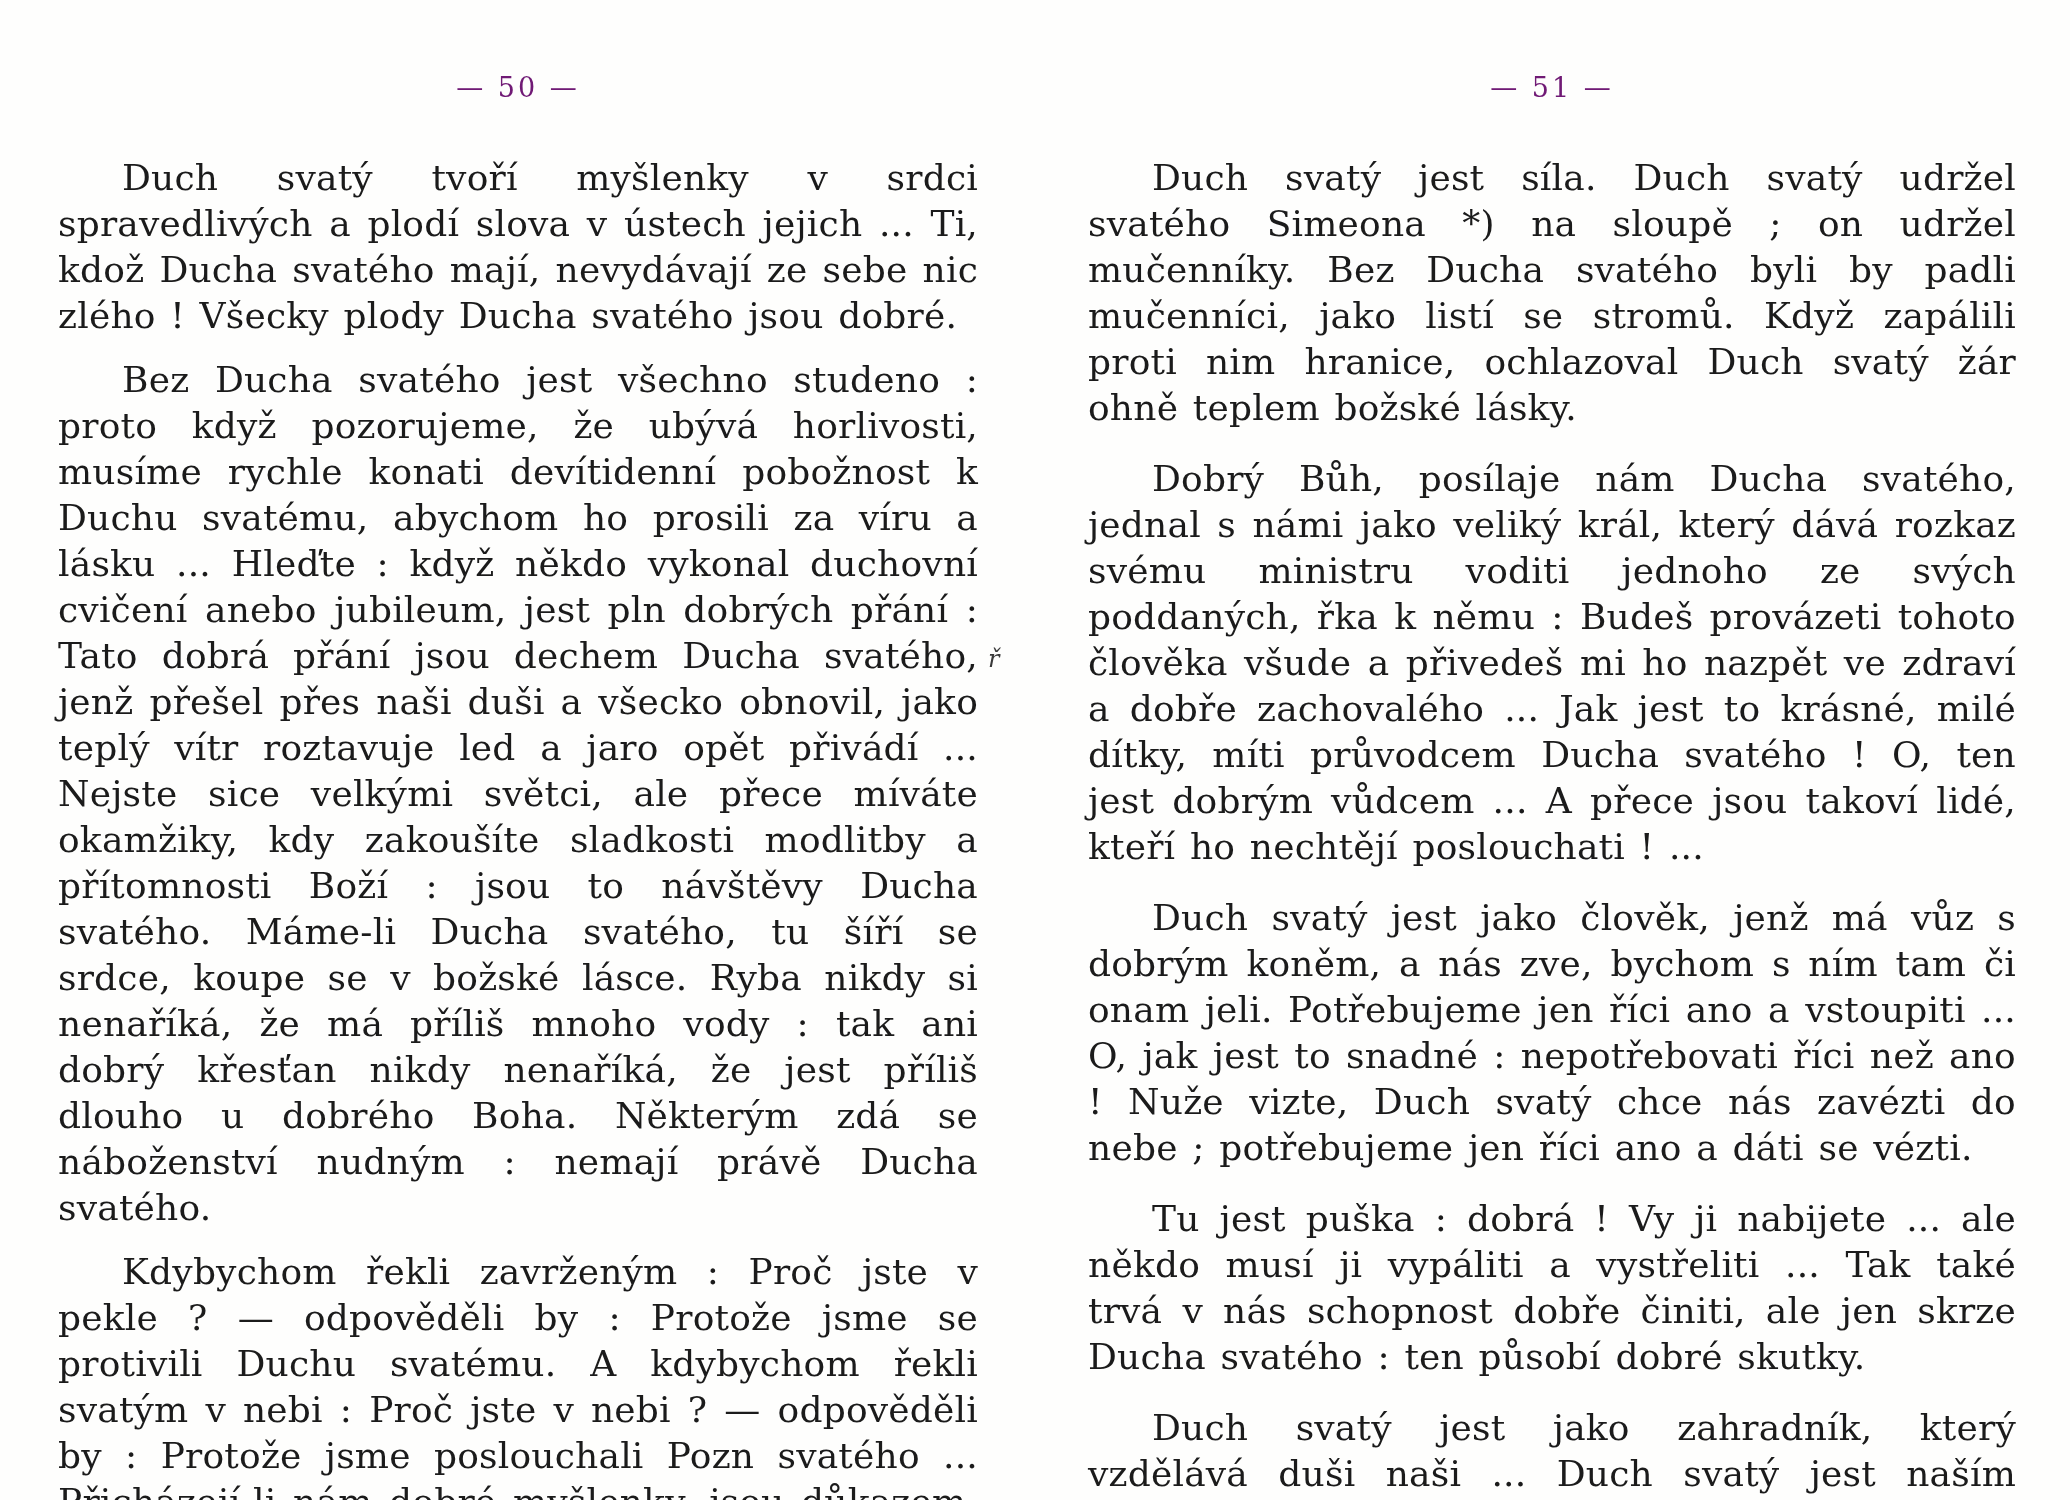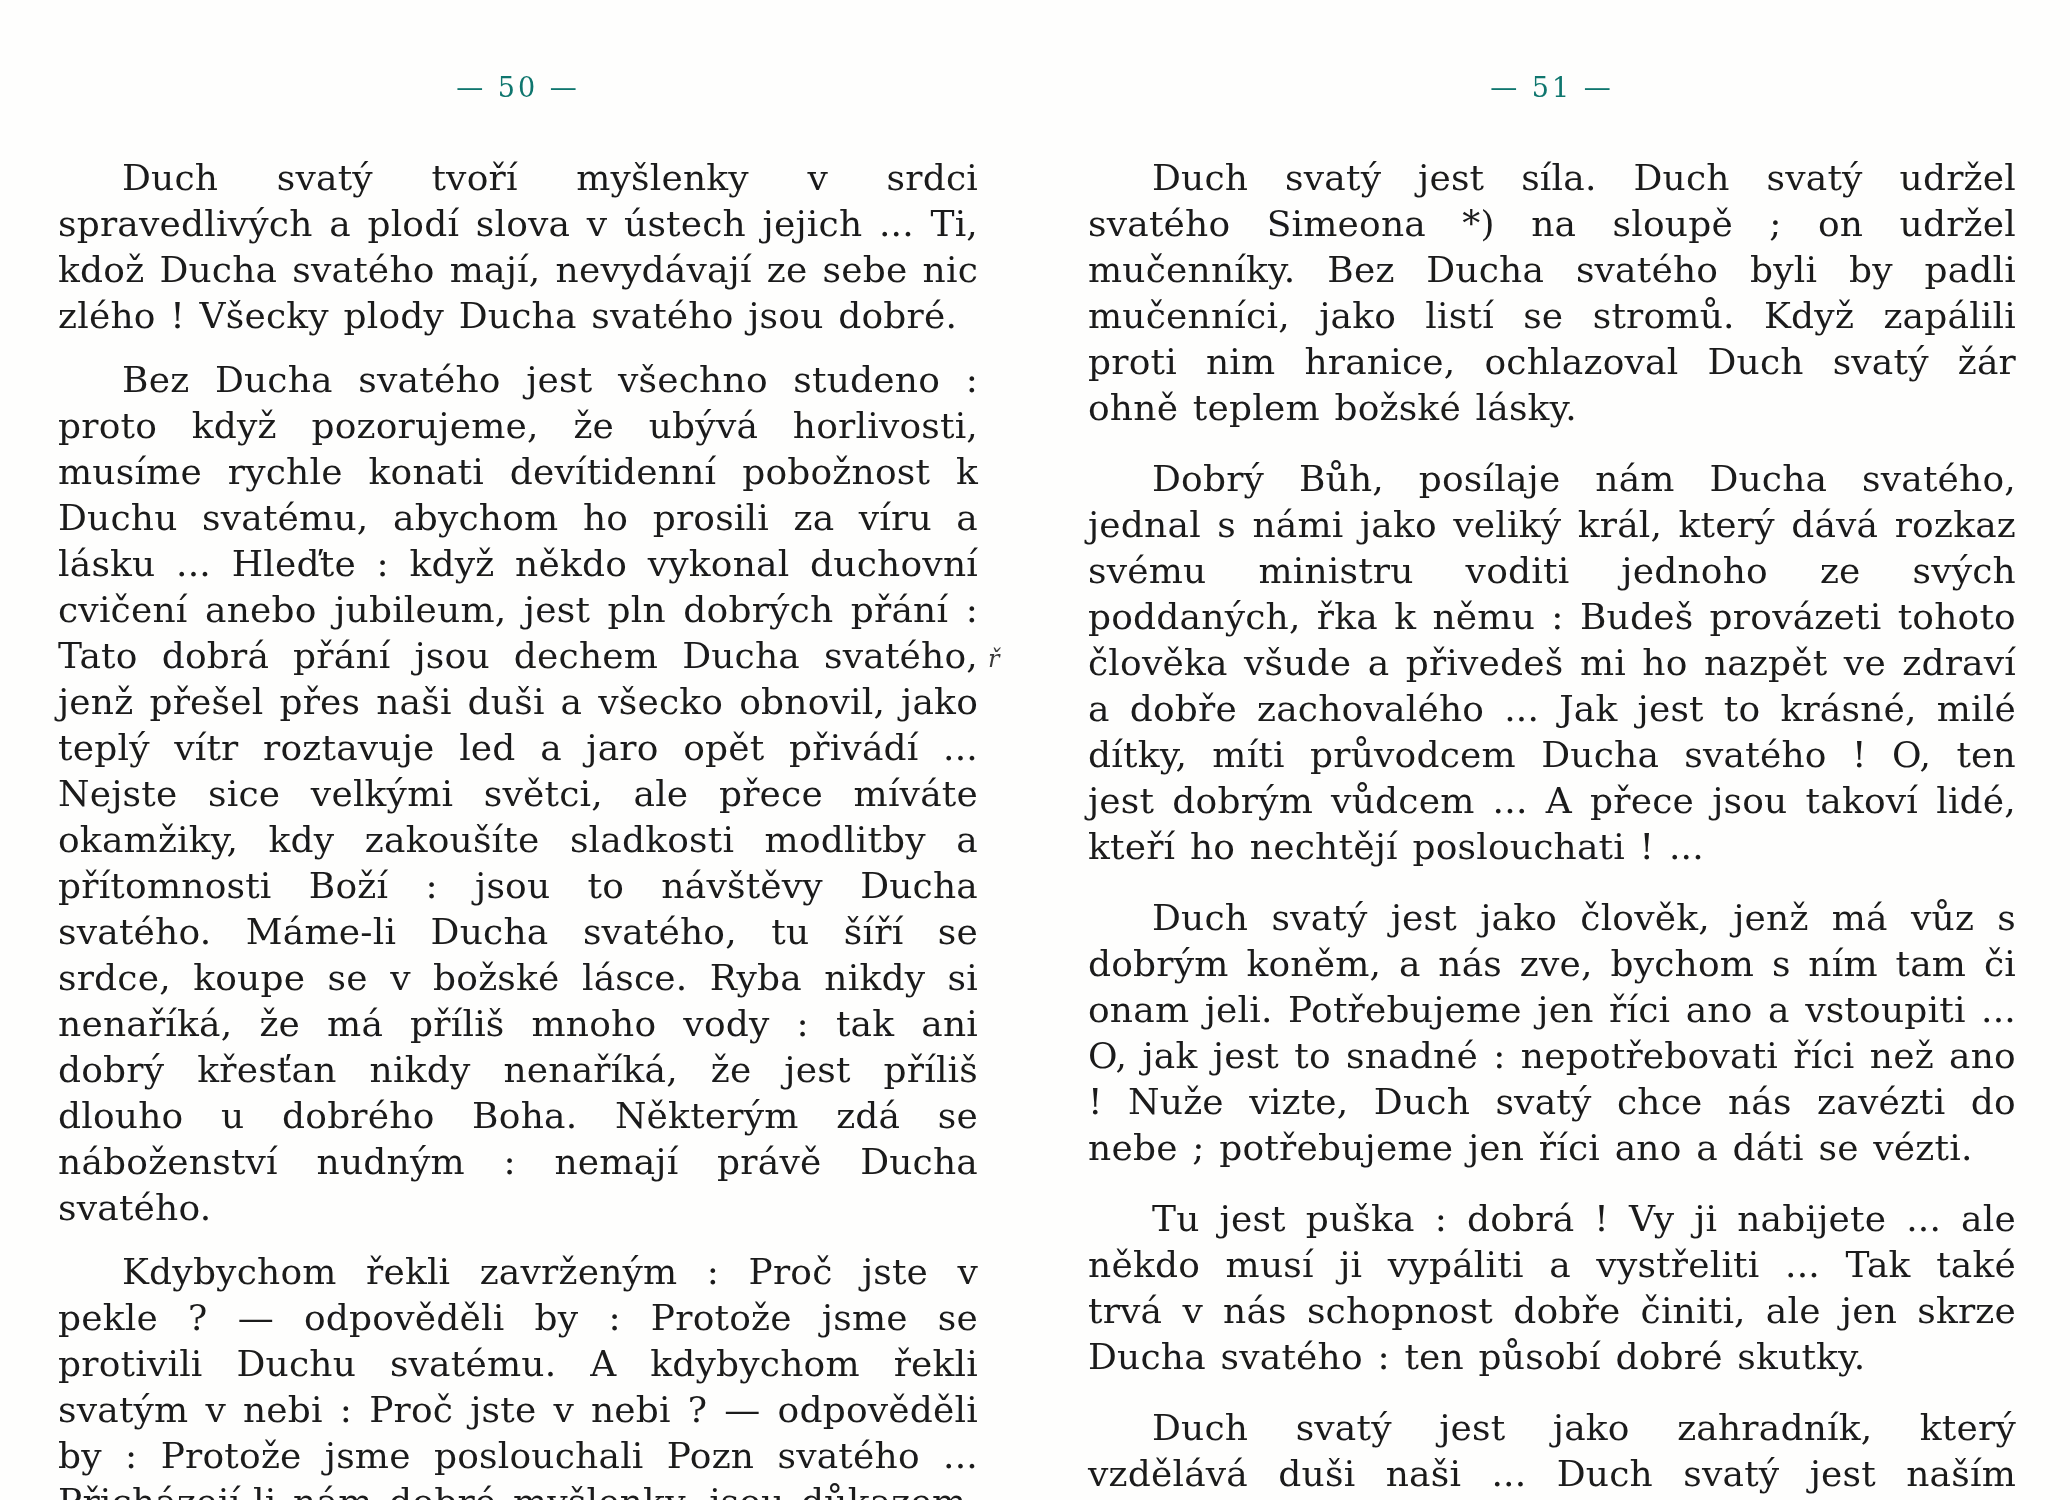--- a/index.html
+++ b/index.html
@@ -22,21 +22,21 @@
     top: 72px;
   }
   .page-left  { left: 58px;  width: 920px; }
   .page-right { left: 1088px; width: 928px; }
 
   .page-header {
     text-align: center;
     font-size: 27px;
     letter-spacing: 3px;
     margin-bottom: 52px;
-    color: #0f766e;
+    color: #701a75;
   }
 
   .para {
     font-size: 36px;
     line-height: 46px;
     text-align: justify;
     text-indent: 64px;
     word-spacing: 3px;
     letter-spacing: 0.2px;
     margin: 0;

